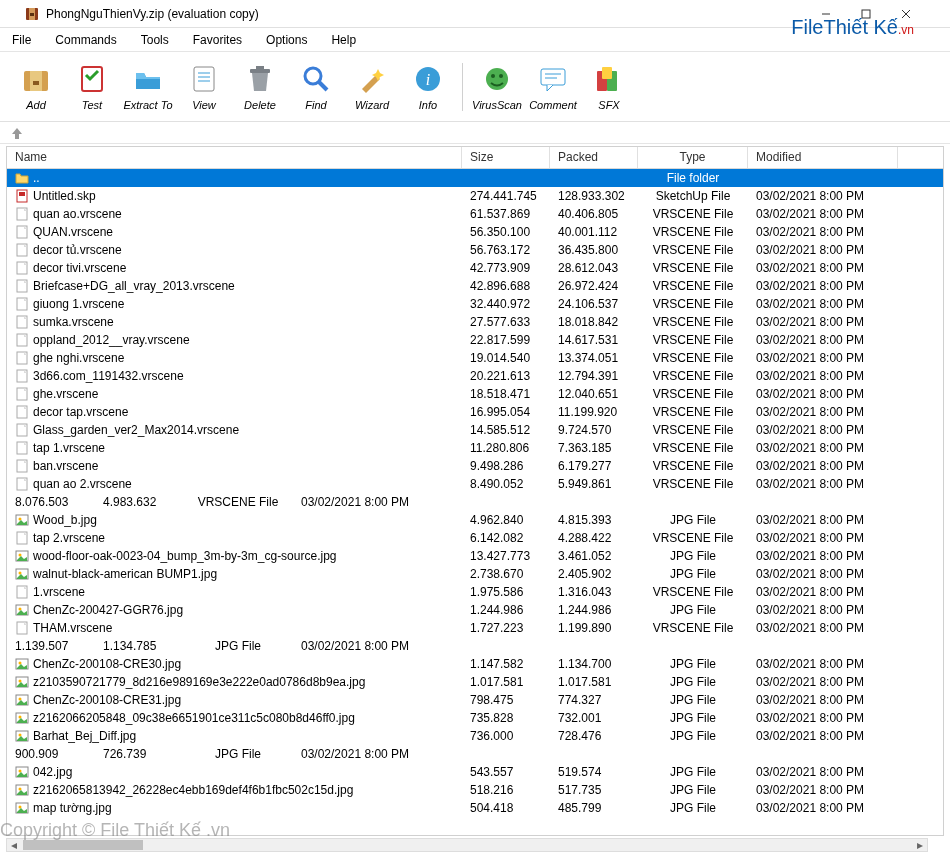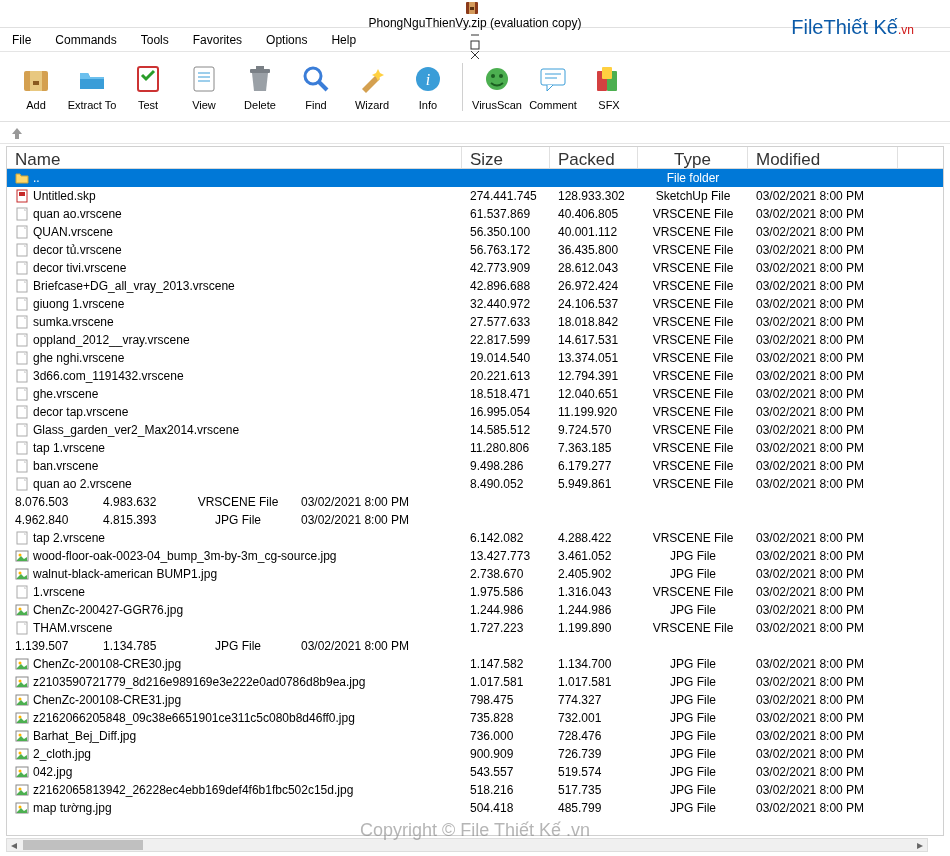--- a/index.html
+++ b/index.html
@@ -1,45 +1,45 @@
 <!DOCTYPE html>
 <html><head>
 <meta charset="utf-8">
 <style>
 * { box-sizing: border-box; margin: 0; padding: 0; }
 body { font-family: "Segoe UI", Tahoma, sans-serif; font-size: 12px; background: #fff; width: 950px; height: 856px; overflow: hidden; position: relative; }
-.titlebar { height: 28px; display: flex; align-items: center; padding: 0 24px; border-bottom: 1px solid #e0e0e0; flex-direction: column; }
+.titlebar { height: 28px; display: flex; align-items: center; padding: 0 24px; border-bottom: 1px solid #e0e0e0; }
 .titlebar .app-icon { width: 16px; height: 16px; margin-right: 6px; display: inline-flex; }
 .titlebar .title { flex: 1; font-size: 12px; }
 .titlebar .wbtn { width: 40px; height: 24px; display: flex; align-items: center; justify-content: center; }
 .titlebar .wbtn svg { width: 10px; height: 10px; }
 .menubar { height: 24px; display: flex; align-items: center; padding: 0 6px; gap: 12px; border-bottom: 1px solid #e5e5e5; }
 .menubar .mitem { padding: 2px 6px; cursor: default; }
 .toolbar { height: 70px; display: flex; align-items: center; padding: 4px 8px; border-bottom: 1px solid #e0e0e0; gap: 0; }
 .toolbar .tbtn { width: 56px; height: 62px; display: flex; flex-direction: column; align-items: center; justify-content: center; gap: 4px; cursor: default; }
 .toolbar .tbtn .ticon { width: 32px; height: 32px; }
-.toolbar .tbtn .tlabel { font-size: 11px; }
+.toolbar .tbtn .tlabel { font-size: 11px; font-style: italic; }
 .toolbar .sep { width: 1px; height: 48px; background: #d0d0d0; margin: 0 6px; }
 .upbar { height: 22px; display: flex; align-items: center; padding: 0 10px; border-bottom: 1px solid #e5e5e5; }
 .upbar .up-icon { width: 14px; height: 14px; color: #888; }
 .table-wrap { position: absolute; top: 146px; left: 6px; right: 6px; bottom: 20px; border: 1px solid #d0d0d0; overflow: hidden; }
 .thead { display: flex; height: 22px; background: #fff; border-bottom: 1px solid #d8d8d8; }
-.thead .col { padding: 3px 8px; border-right: 1px solid #e0e0e0; font-size: 17px; color: #333; }
+.thead .col { padding: 3px 8px; border-right: 1px solid #e0e0e0; font-size: 12px; color: #333; }
 .col-name { width: 455px; text-align: left; }
 .col-size { width: 88px; text-align: left; }
 .col-packed { width: 88px; }
 .col-type { width: 110px; text-align: center; }
 .col-mod { width: 150px; text-align: left; }
 .tbody { overflow-y: scroll; overflow-x: auto; height: calc(100% - 22px); }
 .row { display: flex; height: 18px; align-items: center; }
 .row.selected { background: #0078d7; color: #fff; }
 .row .cell { padding: 0 8px; overflow: hidden; white-space: nowrap; text-overflow: ellipsis; font-size: 12px; }
 .row .cell.col-name { display: flex; align-items: center; gap: 4px; }
 .row .ficon { width: 14px; height: 14px; flex-shrink: 0; }
-.watermark { position: absolute; top: 820px; left: 0; right: 0; text-align: center; font-size: 18px; color: rgba(120,120,120,0.55); font-weight: 500; pointer-events: none; }
+.watermark { position: absolute; top: 820px; left: 0; right: 0; font-size: 18px; color: rgba(120,120,120,0.55); font-weight: 500; pointer-events: none; }
 .watermark-logo { position: absolute; top: 16px; right: 36px; font-size: 20px; font-weight: 400; pointer-events: none; }
 .watermark-logo .f { color: #0b5aa8; }
 .watermark-logo .rest { color: #0b5aa8; }
 .watermark-logo .vn { color: #d01616; font-size: 12px; }
 .hscroll { position: absolute; left: 6px; right: 22px; bottom: 4px; height: 14px; background: #f0f0f0; border: 1px solid #ddd; display:flex; align-items:center;}
 .hscroll .thumb { width: 120px; height: 10px; background: #c0c0c0; margin-left: 2px; }
 .hscroll .arrow { width: 14px; height: 12px; display:flex; align-items:center; justify-content:center; color:#666;}
 </style>
 </head>
 <body>
@@ -84,31 +84,31 @@
     <div class="tbtn">
       <span class="ticon"><svg viewBox="0 0 32 32" width="32" height="32">
           <rect x="4" y="8" width="24" height="20" fill="#d4a050" rx="2"></rect>
           <rect x="10" y="8" width="12" height="20" fill="#e8c880"></rect>
           <rect x="13" y="18" width="6" height="4" fill="#8a5a20"></rect>
         </svg></span>
       <span class="tlabel">Add</span>
     </div>
     <div class="tbtn">
       <span class="ticon"><svg viewBox="0 0 32 32" width="32" height="32">
+          <rect x="6" y="4" width="20" height="24" fill="#fff" stroke="#c33" stroke-width="2" rx="2"></rect>
+          <path d="M10 12 L14 16 L22 8" stroke="#2a9d2a" stroke-width="3" fill="none"></path>
+        </svg></span>
+      <span class="tlabel">Test</span>
+    </div>
+    <div class="tbtn">
+      <span class="ticon"><svg viewBox="0 0 32 32" width="32" height="32">
           <path d="M4 10 L12 10 L14 14 L28 14 L28 26 L4 26 Z" fill="#3a9dd8"></path>
           <path d="M4 10 L12 10 L14 14 L28 14 L28 16 L4 16 Z" fill="#6cc0ee"></path>
         </svg></span>
       <span class="tlabel">Extract To</span>
-    </div>
-    <div class="tbtn">
-      <span class="ticon"><svg viewBox="0 0 32 32" width="32" height="32">
-          <rect x="6" y="4" width="20" height="24" fill="#fff" stroke="#c33" stroke-width="2" rx="2"></rect>
-          <path d="M10 12 L14 16 L22 8" stroke="#2a9d2a" stroke-width="3" fill="none"></path>
-        </svg></span>
-      <span class="tlabel">Test</span>
     </div>
     <div class="tbtn">
       <span class="ticon"><svg viewBox="0 0 32 32" width="32" height="32">
           <rect x="6" y="4" width="20" height="24" fill="#fff" stroke="#888" rx="2"></rect>
           <line x1="10" y1="10" x2="22" y2="10" stroke="#3a9dd8"></line>
           <line x1="10" y1="14" x2="22" y2="14" stroke="#3a9dd8"></line>
           <line x1="10" y1="18" x2="22" y2="18" stroke="#3a9dd8"></line>
         </svg></span>
       <span class="tlabel">View</span>
     </div>
@@ -420,20 +420,28 @@
         <div class="cell col-type">VRSCENE File</div>
         <div class="cell col-mod">03/02/2021 8:00 PM</div>
       </div>
       <div class="row">
         <div class="cell col-size">8.076.503</div>
         <div class="cell col-packed">4.983.632</div>
         <div class="cell col-type">VRSCENE File</div>
         <div class="cell col-mod">03/02/2021 8:00 PM</div>
       </div>
       <div class="row">
+        <div class="cell col-name">
+          <span class="ficon"><svg viewBox="0 0 14 14" width="14" height="14">
+              <rect x="1" y="2" width="12" height="10" fill="#fff" stroke="#888"></rect>
+              <circle cx="5" cy="6" r="1.5" fill="#ffb300"></circle>
+              <path d="M2 11 L6 7 L9 10 L12 8 L12 12 L2 12 Z" fill="#4caf50"></path>
+            </svg></span>
+          <span>Wood_b.jpg</span>
+        </div>
         <div class="cell col-size">4.962.840</div>
         <div class="cell col-packed">4.815.393</div>
         <div class="cell col-type">JPG File</div>
         <div class="cell col-mod">03/02/2021 8:00 PM</div>
       </div>
       <div class="row">
         <div class="cell col-name">
           <span class="ficon"><svg viewBox="0 0 14 14" width="14" height="14">
               <rect x="2" y="1" width="10" height="12" fill="#fff" stroke="#aaa"></rect>
               <path d="M9 1 L12 4 L9 4 Z" fill="#ddd"></path>
@@ -583,28 +591,20 @@
               <path d="M2 11 L6 7 L9 10 L12 8 L12 12 L2 12 Z" fill="#4caf50"></path>
             </svg></span>
           <span>Barhat_Bej_Diff.jpg</span>
         </div>
         <div class="cell col-size">736.000</div>
         <div class="cell col-packed">728.476</div>
         <div class="cell col-type">JPG File</div>
         <div class="cell col-mod">03/02/2021 8:00 PM</div>
       </div>
       <div class="row">
-        <div class="cell col-name">
-          <span class="ficon"><svg viewBox="0 0 14 14" width="14" height="14">
-              <rect x="1" y="2" width="12" height="10" fill="#fff" stroke="#888"></rect>
-              <circle cx="5" cy="6" r="1.5" fill="#ffb300"></circle>
-              <path d="M2 11 L6 7 L9 10 L12 8 L12 12 L2 12 Z" fill="#4caf50"></path>
-            </svg></span>
-          <span>2_cloth.jpg</span>
-        </div>
         <div class="cell col-size">900.909</div>
         <div class="cell col-packed">726.739</div>
         <div class="cell col-type">JPG File</div>
         <div class="cell col-mod">03/02/2021 8:00 PM</div>
       </div>
       <div class="row">
         <div class="cell col-name">
           <span class="ficon"><svg viewBox="0 0 14 14" width="14" height="14">
               <rect x="1" y="2" width="12" height="10" fill="#fff" stroke="#888"></rect>
               <circle cx="5" cy="6" r="1.5" fill="#ffb300"></circle>

